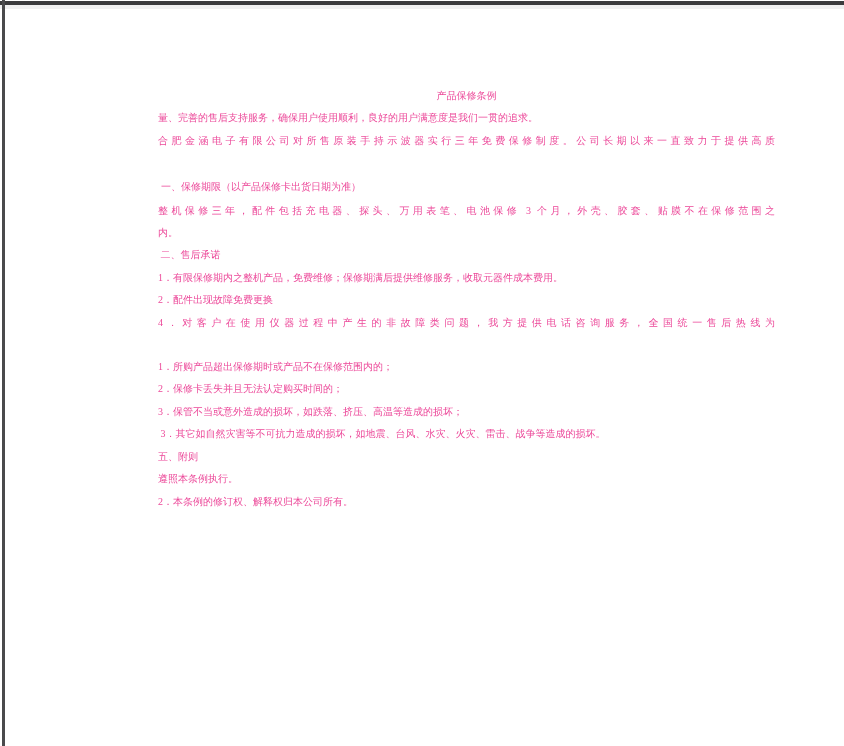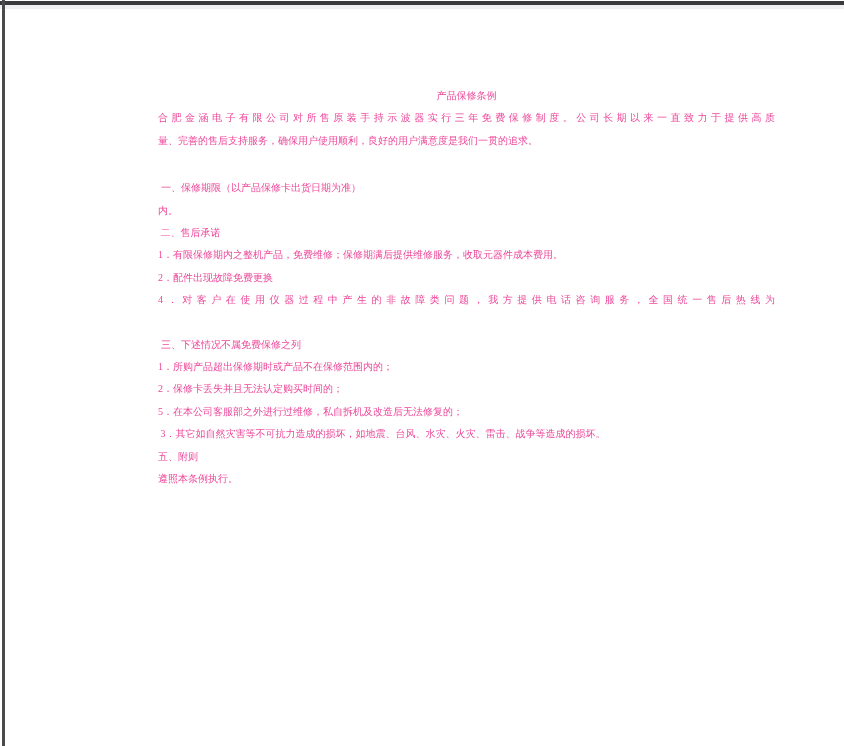--- a/index.html
+++ b/index.html
@@ -49,50 +49,52 @@
   }
   .line {
     text-align: justify;
     white-space: pre-wrap;
   }
   .line.fill {
     text-align-last: justify;
   }
   .line.indent-s {
     text-indent: 3px;
+    font-family: Liberation Mono, monospace;
   }
   .sp-a { height: 25px; }
   .sp-b { height: 22px; }
 </style>
 </head>
 <body>
 
 <div class="page">
   <div class="border-top"></div>
   <div class="border-top-shade"></div>
   <div class="border-left"></div>
 
   <div class="content">
     <div class="title-line">产品保修条例</div>
 
+    <div class="line">量、完善的售后支持服务，确保用户使用顺利，良好的用户满意度是我们一贯的追求。</div>
     <div class="line fill">合肥金涵电子有限公司对所售原装手持示波器实行三年免费保修制度。公司长期以来一直致力于提供高质</div>
-    <div class="line">量、完善的售后支持服务，确保用户使用顺利，良好的用户满意度是我们一贯的追求。</div>
 
     <div class="sp-a"></div>
 
     <div class="line indent-s">一、保修期限（以产品保修卡出货日期为准）</div>
+    <div class="line fill">整机保修三年，配件包括充电器、探头、万用表笔、电池保修 3 个月，外壳、胶套、贴膜不在保修范围之</div>
     <div class="line">内。</div>
     <div class="line"> 二、售后承诺</div>
     <div class="line">1．有限保修期内之整机产品，免费维修；保修期满后提供维修服务，收取元器件成本费用。</div>
     <div class="line">2．配件出现故障免费更换</div>
     <div class="line fill">4．对客户在使用仪器过程中产生的非故障类问题，我方提供电话咨询服务，全国统一售后热线为</div>
 
     <div class="sp-b"></div>
 
-    <div class="line indent-s">三、下述情况不属免费保修之列</div>
     <div class="line">1．所购产品超出保修期时或产品不在保修范围内的；</div>
     <div class="line">2．保修卡丢失并且无法认定购买时间的；</div>
-    <div class="line">5．在本公司客服部之外进行过维修，私自拆机及改造后无法修复的；</div>
+    <div class="line">3．保管不当或意外造成的损坏，如跌落、挤压、高温等造成的损坏；</div>
     <div class="line"> 3．其它如自然灾害等不可抗力造成的损坏，如地震、台风、水灾、火灾、雷击、战争等造成的损坏。</div>
     <div class="line">五、附则</div>
     <div class="line">遵照本条例执行。</div>
+    <div class="line">2．本条例的修订权、解释权归本公司所有。</div>
   </div>
 </div>
 
 </body></html>

